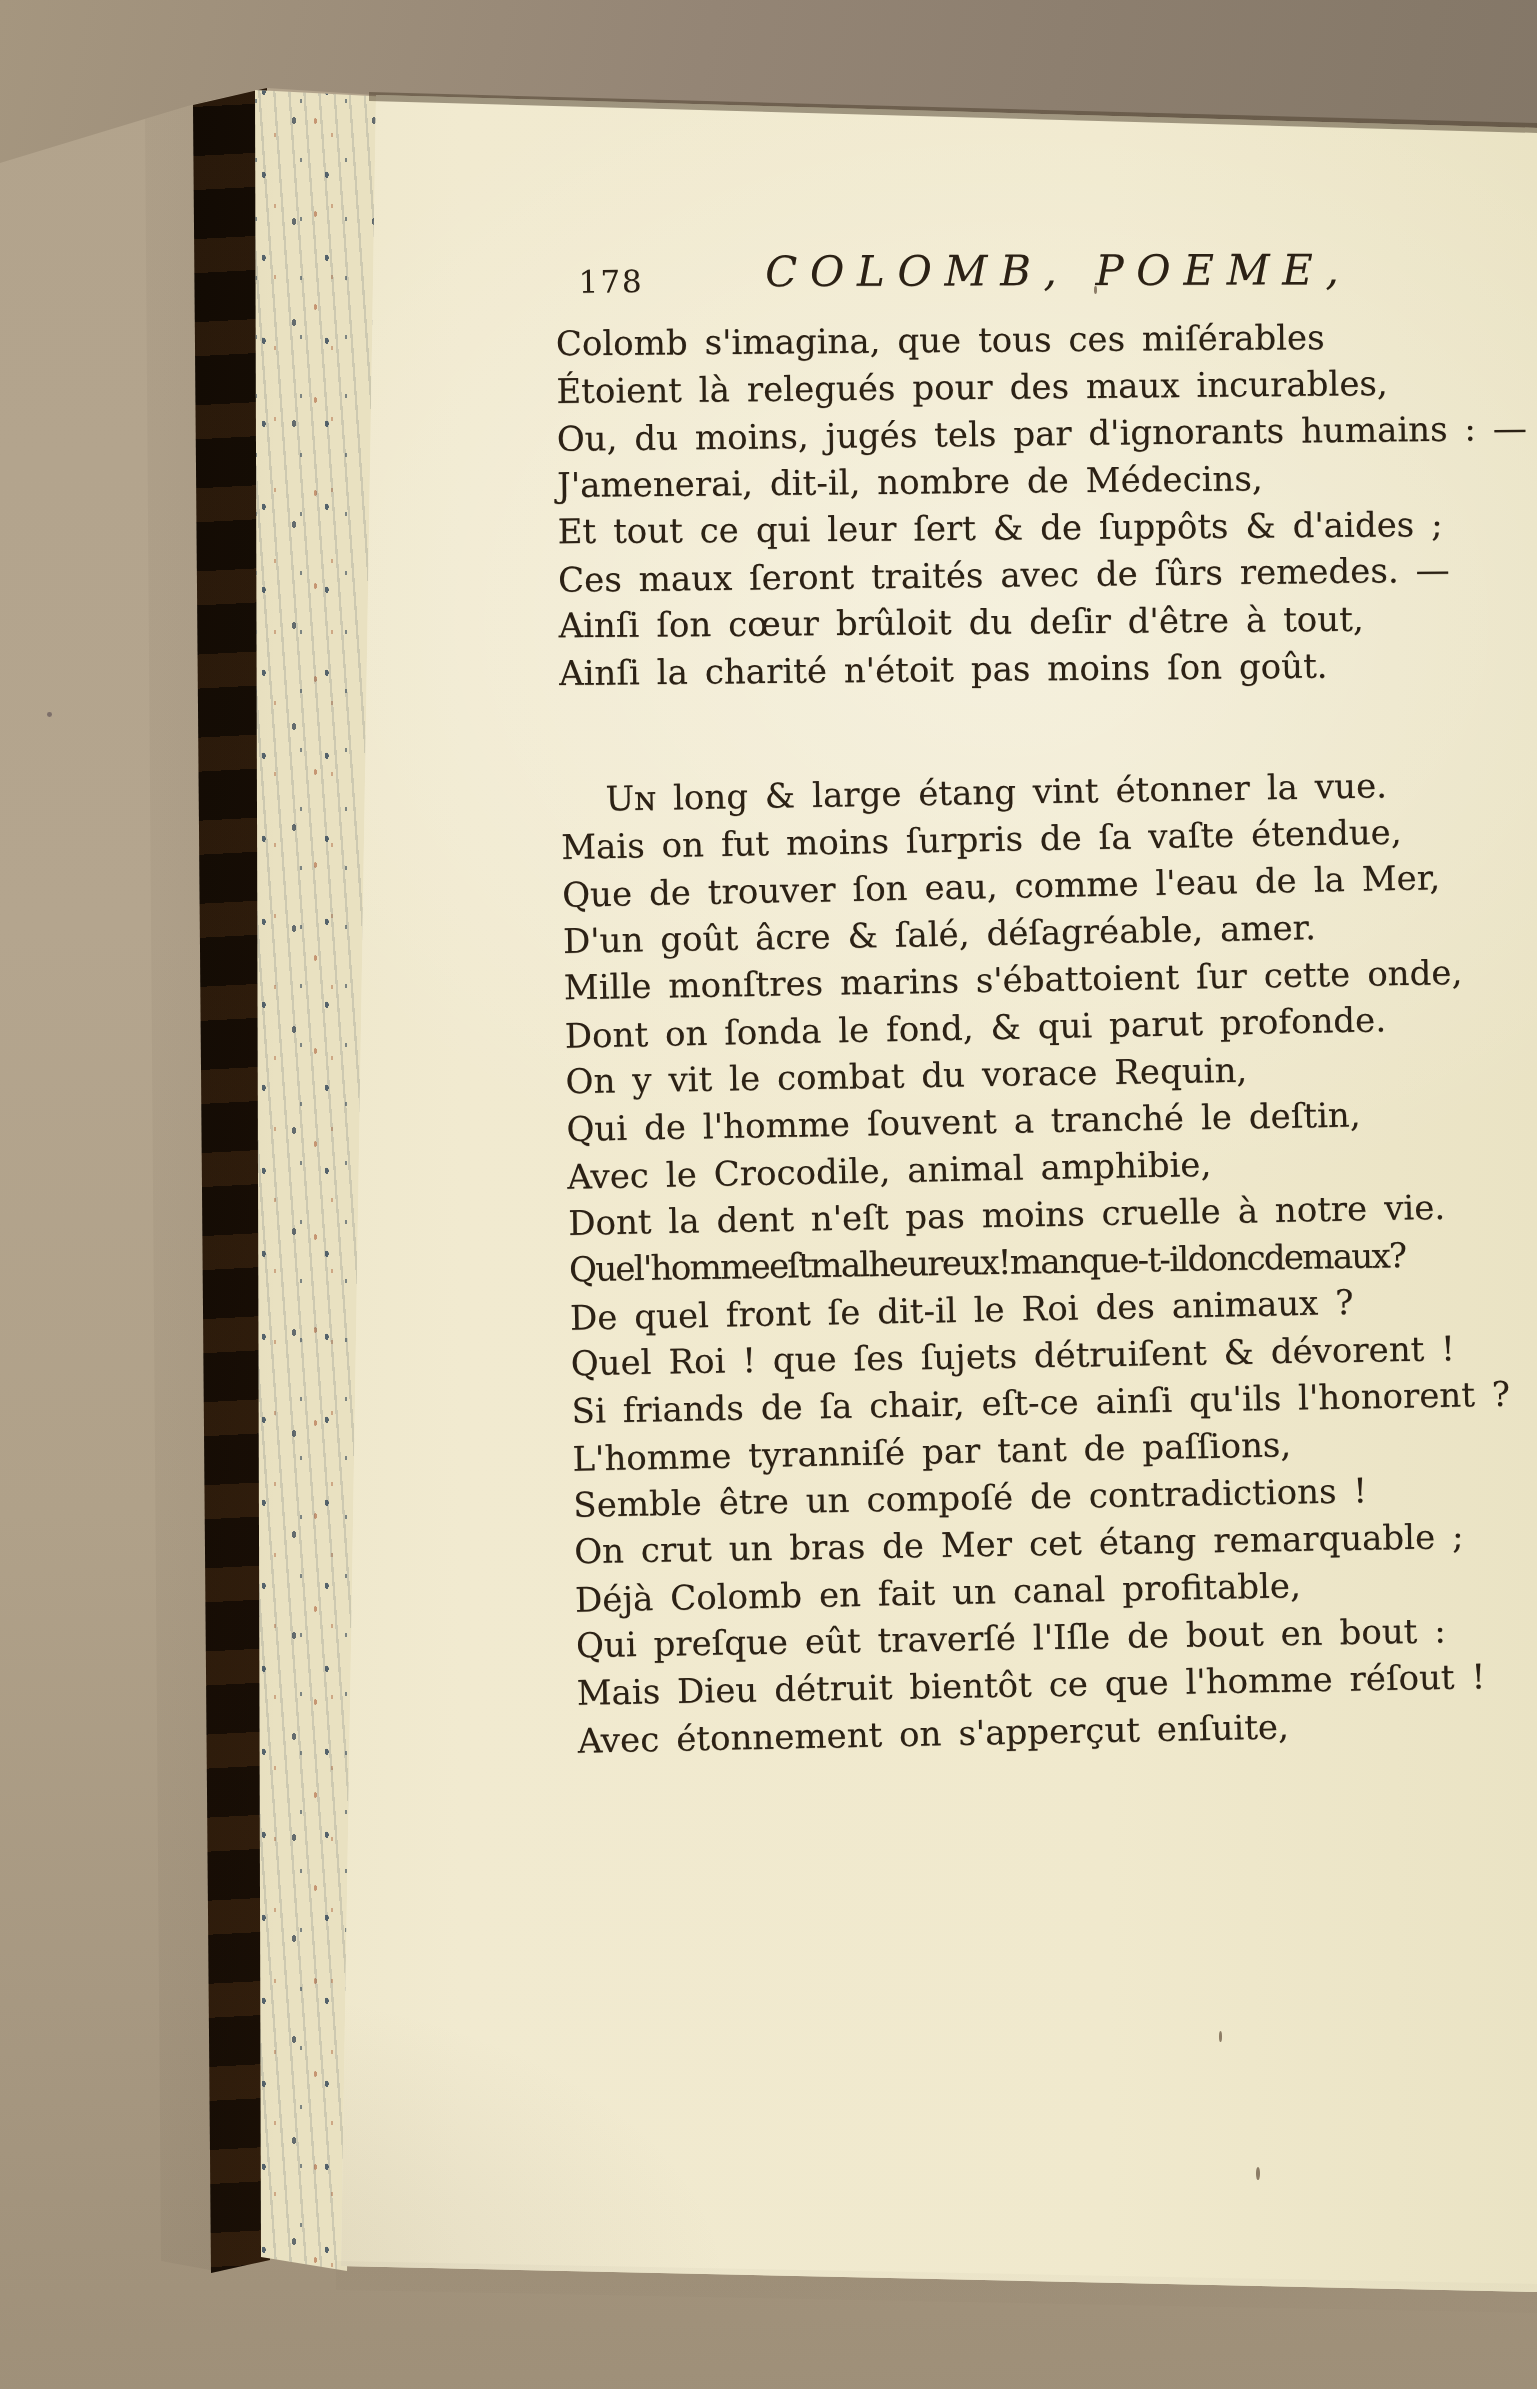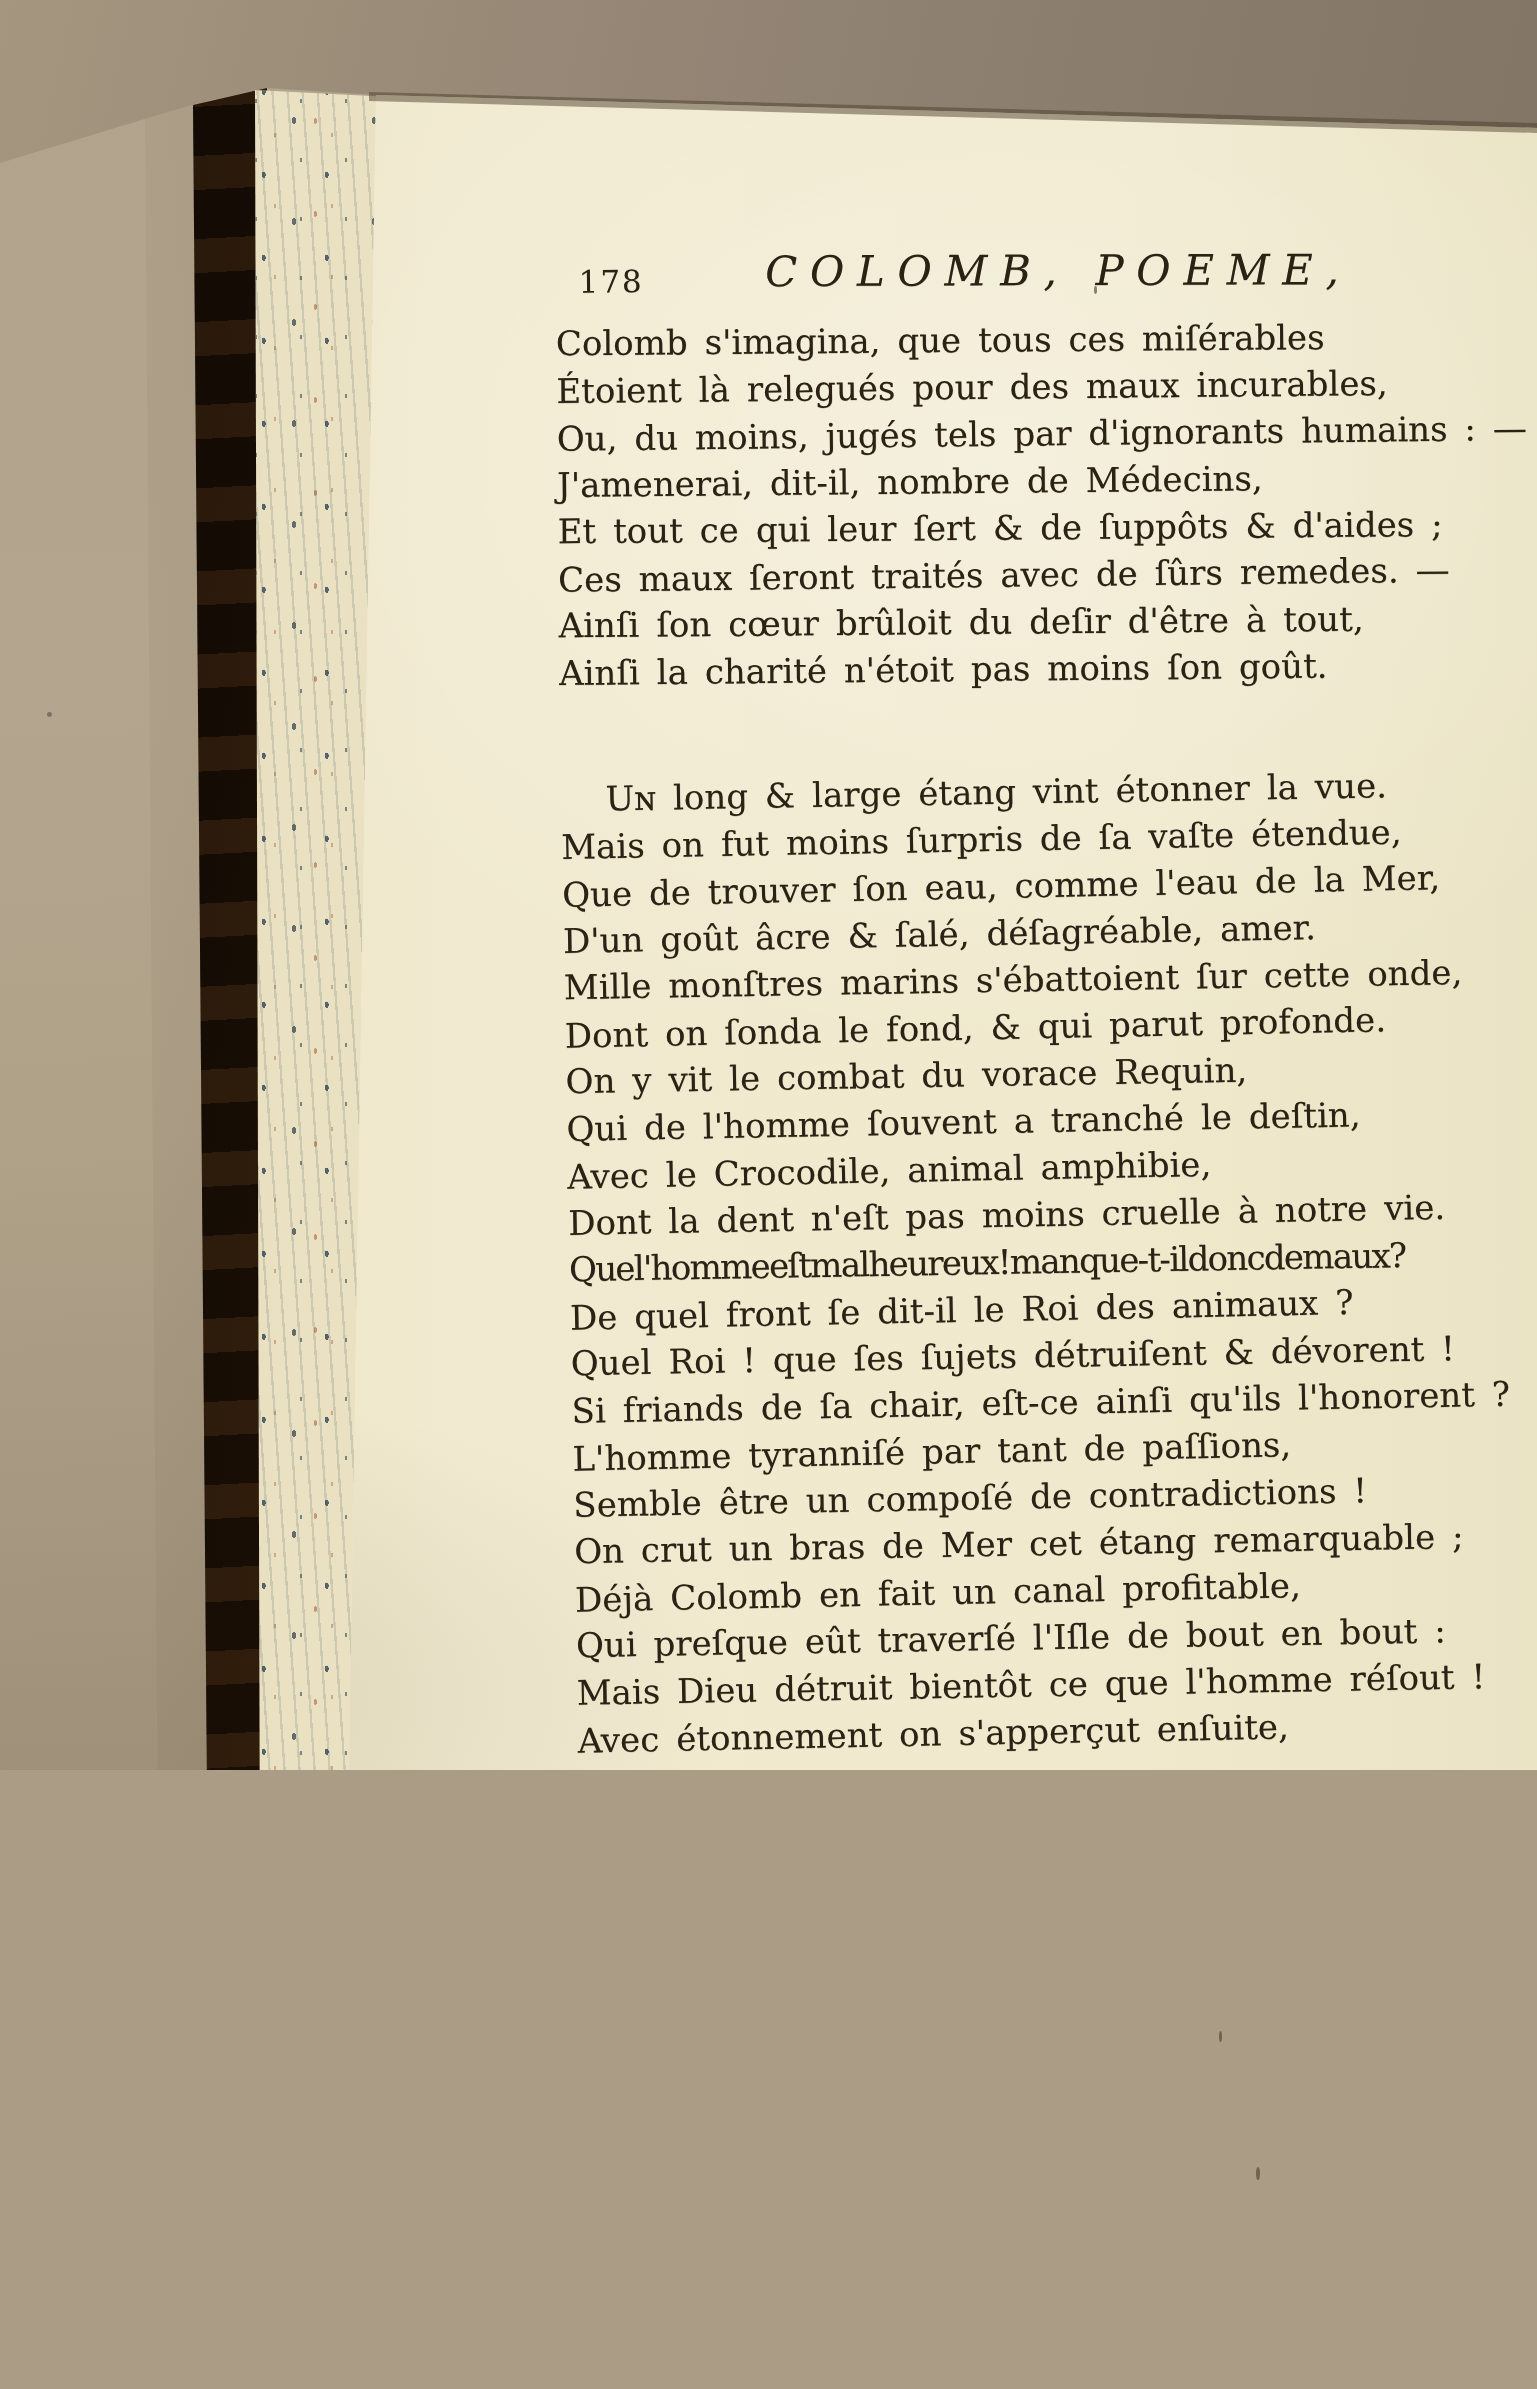--- a/index.html
+++ b/index.html
@@ -2,21 +2,21 @@
 <html style="--paper: #efe8cc; --ink: #2b2115; --table: #ad9e87; --top-shadow: #8d8071; --spine-leather: #2c1a0c; --edge-marble-base: #e9e1c1; --marble-blue: #4e5f6d; --marble-rust: #b06a48;font-size:7.8px"><head>
 <meta charset="utf-8">
 <style>
   html,body{
     margin:0;padding:0;
     width:1538px;height:2389px;
     overflow:hidden;
     background:#ab9c86;
     font-family:"DejaVu Serif","Liberation Serif",serif;
   }
-  .scene{position:absolute;inset:0;width:1538px;height:1770px;}
+  .scene{position:absolute;inset:0;width:1538px;height:2389px;}
   .layer{position:absolute;inset:0;}
 
   
   .backdrop{
     background:linear-gradient(178deg,#b2a38c 0%,#b4a58e 38%,#b0a189 62%,#a79881 82%,#9e8f78 100%);
   }
   
   .top-band{
     clip-path:polygon(0px 0px,1538px 0px,1538px 128px,375px 95px,267px 88px,194px 104px,0px 163px);
     background:linear-gradient(102deg,#a5967f 0%,#948575 35%,#867969 70%,#7d7062 100%);

